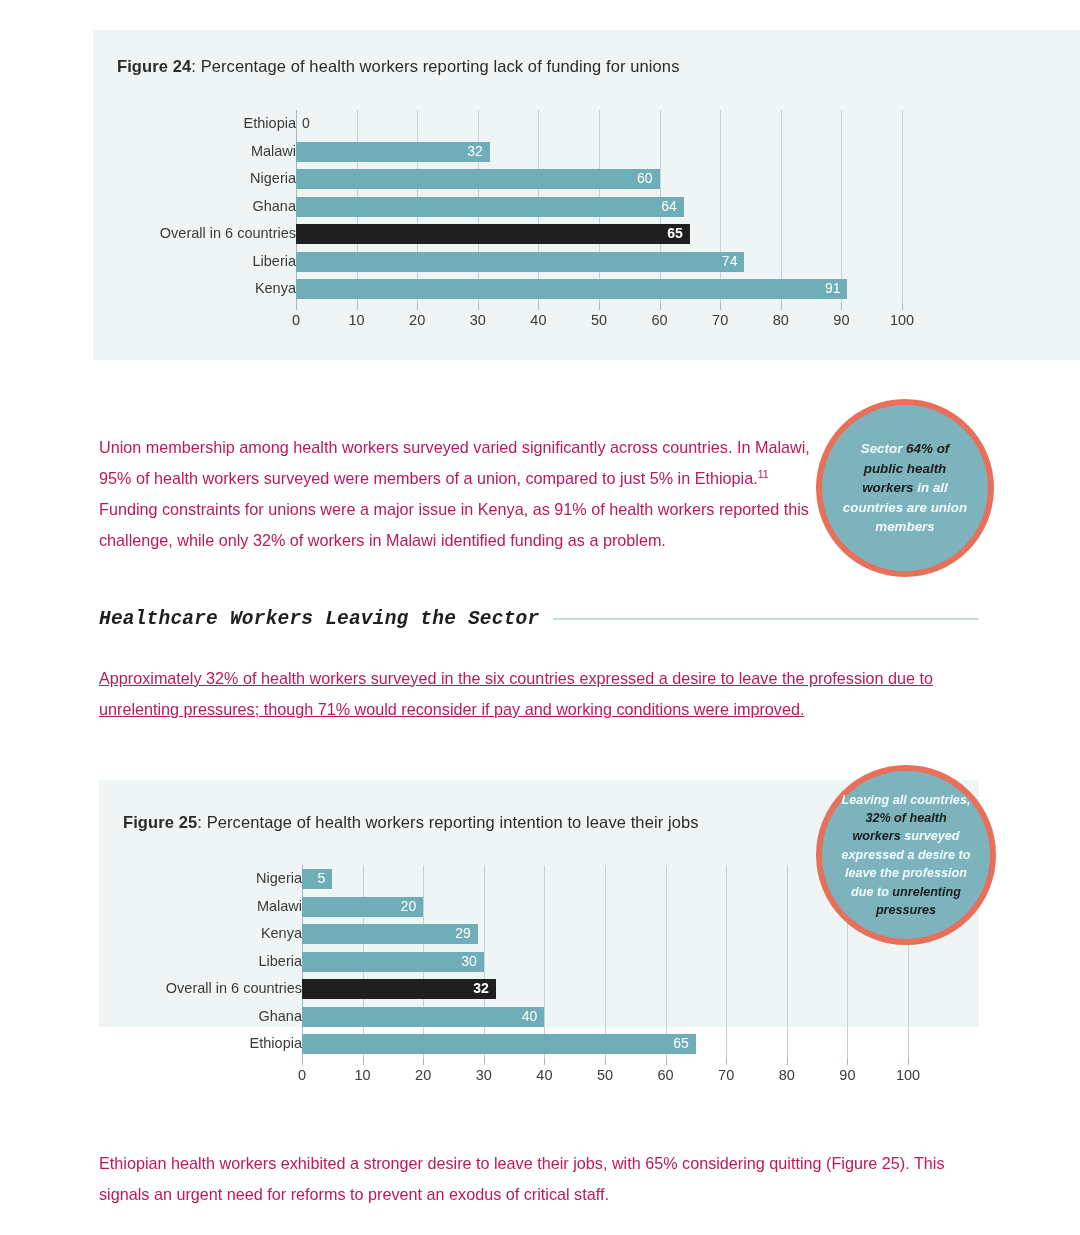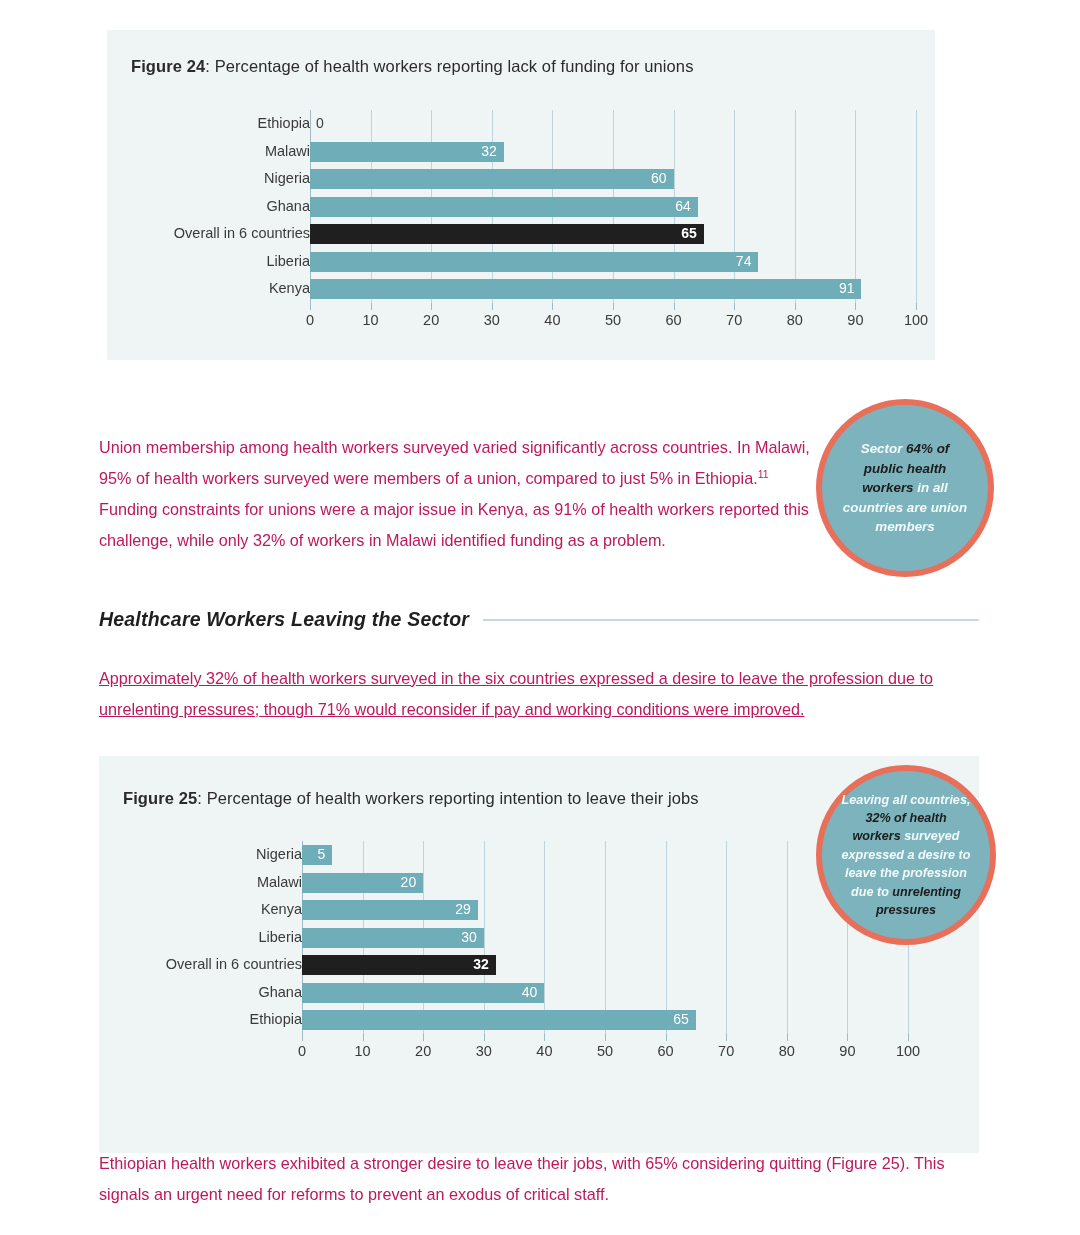--- a/index.html
+++ b/index.html
@@ -14,22 +14,22 @@
     overflow: hidden;
   }
 
   .page { position: relative; width: 1080px; height: 1235px; }
 
   
   .chart-panel {
     position: absolute;
     background: #eef5f4;
   }
-  #chart-panel-1 { left: 107px; top: 30px; width: 828px; height: 330px; }
-  #chart-panel-2 { left: 99px; top: 756px; width: 880px; height: 397px; }
+  #chart-panel-1 { left: 93px; top: 30px; width: 988px; height: 330px; }
+  #chart-panel-2 { left: 99px; top: 780px; width: 880px; height: 247px; }
 
   .figure-title {
     position: absolute;
     font-size: 16.5px;
     color: #2b2b2b;
     letter-spacing: 0.1px;
     white-space: nowrap;
   }
   #chart-panel-1 .figure-title { left: 24px; top: 27px; }
   #chart-panel-2 .figure-title { left: 24px; top: 33px; }
@@ -136,20 +136,21 @@
   sup { font-size: 10.5px; vertical-align: super; line-height: 0; }
 
   
   #section-heading-row {
     position: absolute;
     left: 99px; top: 608px;
     width: 880px;
     display: flex;
     align-items: center;
     gap: 14px;
+    font-family: Liberation Mono, monospace;
   }
   #section-heading-row .heading-text {
     font-size: 19.5px;
     font-style: italic;
     font-weight: bold;
     color: #1f1f1f;
     white-space: nowrap;
     letter-spacing: 0.2px;
   }
   #section-heading-row .heading-rule {

